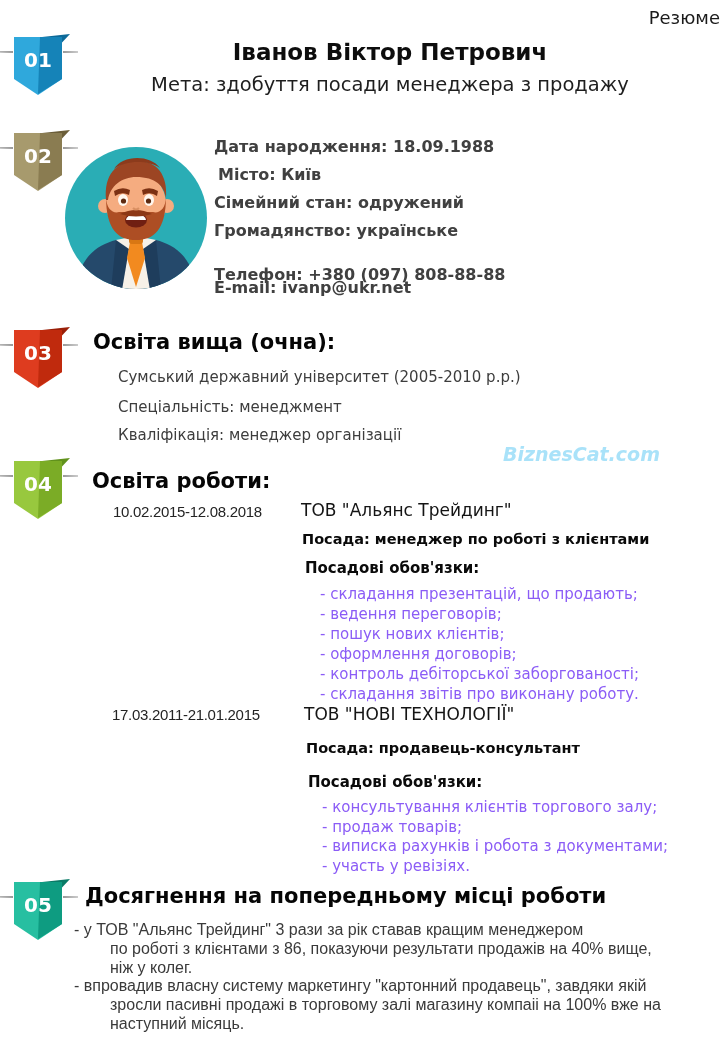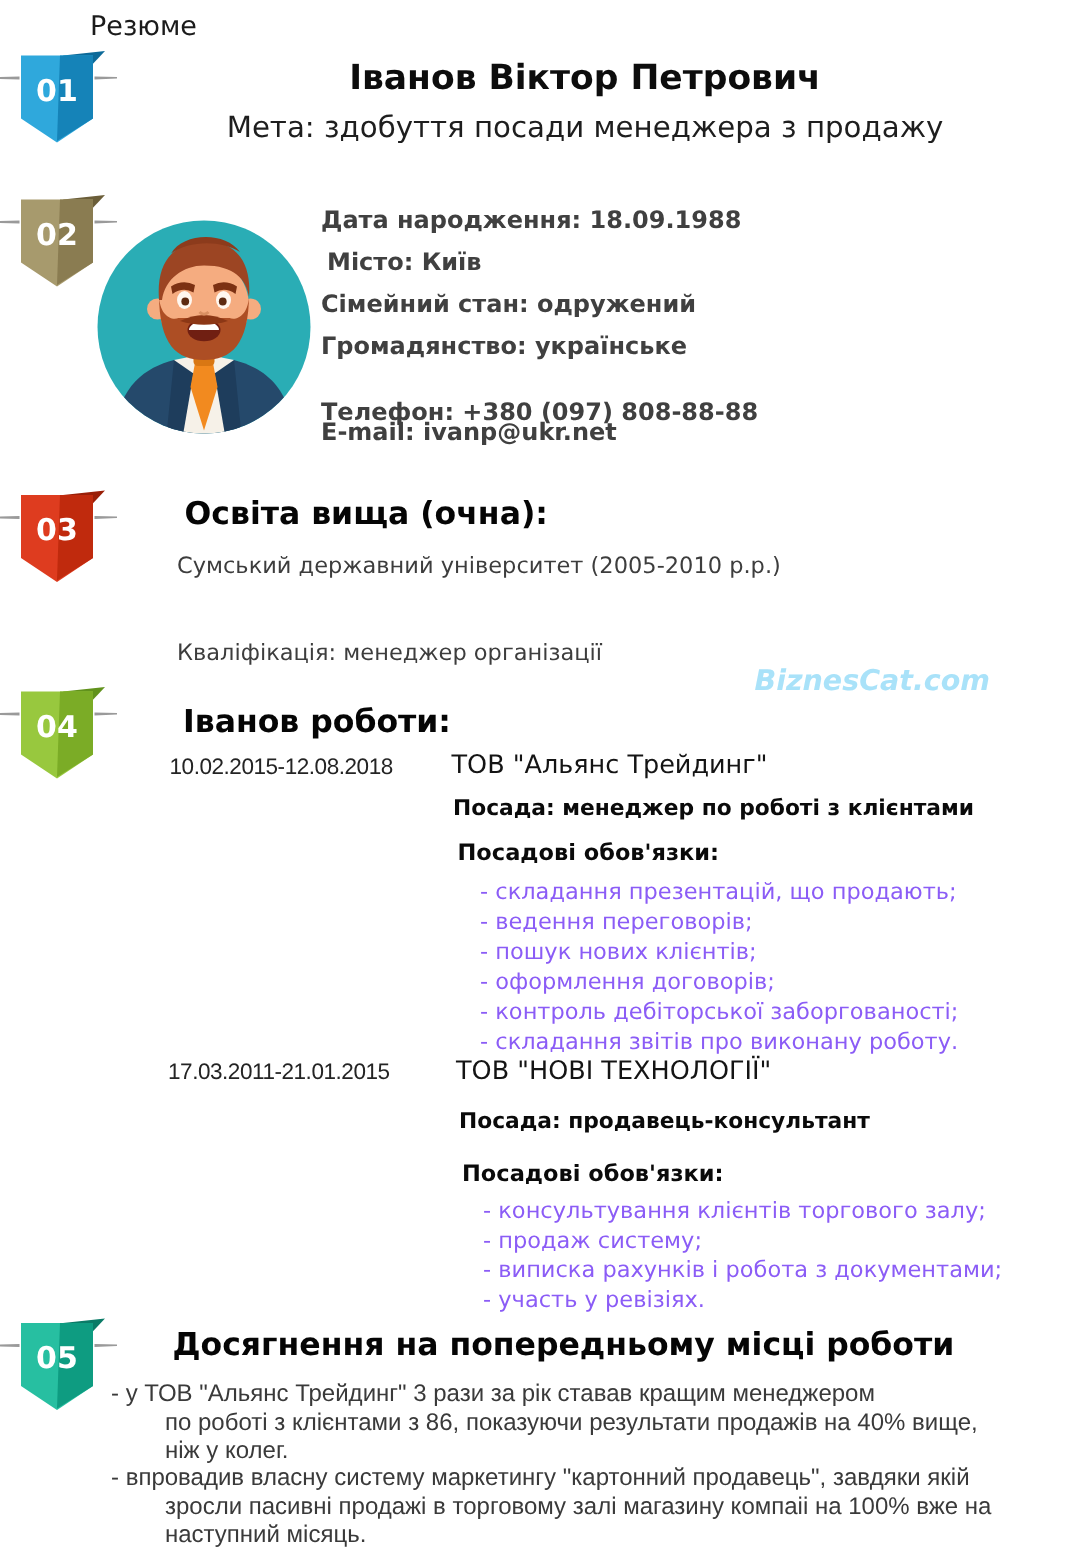--- a/index.html
+++ b/index.html
@@ -1,26 +1,26 @@
 <!DOCTYPE html>
 <html><head>
 <meta charset="utf-8">
 <style>
   html,body{margin:0;padding:0;background:#ffffff;}
   .page{position:relative;width:720px;height:1043px;background:#ffffff;overflow:hidden;
         font-family:"DejaVu Sans",sans-serif;color:#1a1a1a;}
   .abs{position:absolute;}
-  .doc-title{left:60px;right:0;top:7px;text-align:left;font-size:18px;color:#1b1b1b;}
+  .doc-title{left:60px;right:0;top:7px;text-align:right;font-size:18px;color:#1b1b1b;}
   .person-name{left:60px;right:0;top:39px;text-align:center;font-size:23px;font-weight:bold;color:#0d0d0d;}
   .objective{left:60px;right:0;top:73px;text-align:center;font-size:19.5px;color:#1e1e1e;}
   .badge{left:0;}
   .badge text{font-family:"DejaVu Sans",sans-serif;}
   .avatar-wrap{left:64px;top:146px;width:144px;height:144px;}
   .pi{left:214px;font-size:16px;font-weight:bold;color:#404040;white-space:nowrap;}
-  .sec-heading{font-weight:bold;color:#050505;font-size:21px;white-space:nowrap;margin-left:30px;}
+  .sec-heading{font-weight:bold;color:#050505;font-size:21px;white-space:nowrap;}
   .body-line{font-size:15px;color:#3d3d3d;white-space:nowrap;}
   .watermark{left:503px;top:443px;font-size:19px;font-weight:bold;font-style:italic;
              color:#A9E2F9;white-space:nowrap;}
   .job-period{font-family:"Liberation Sans",sans-serif;font-size:15px;font-weight:normal;
               letter-spacing:-0.3px;color:#242424;white-space:nowrap;}
   .job-company{font-size:17px;color:#141414;white-space:nowrap;}
   .job-bold{font-size:14.5px;font-weight:bold;color:#0a0a0a;white-space:nowrap;}
   .duties{line-height:20px;}
   .duties div{font-size:15px;color:#8b5cf6;white-space:nowrap;}
   .ach{left:74px;top:921px;line-height:18.8px;font-family:"Liberation Sans",sans-serif;}
@@ -99,55 +99,56 @@
     <polygon points="0,18.3 13,18 13,20 0,19.6" fill="#9a9a9a"></polygon>
     <polygon points="63,18 78,18.4 78,19.4 63,20" fill="#9a9a9a"></polygon>
     <polygon points="42,4 70,1 54,18" fill="#9A1F08"></polygon>
     <polygon points="14,4 62,4 62,46 38,62 14,46" fill="#DE3C1F"></polygon>
     <polygon points="40,4 62,4 62,46 38,61" fill="#C02A0D"></polygon>
     <text x="38" y="34" text-anchor="middle" font-size="20" font-weight="bold" fill="#ffffff">03</text>
   </svg>
 
   <div class="abs sec-heading" style="left:93px;top:330px;">Освіта вища (очна):</div>
   <div class="abs body-line" style="left:118px;top:368px;">Сумський державний університет (2005-2010 р.р.)</div>
+  <div class="abs body-line" style="left:118px;top:398px;">Спеціальність: менеджмент</div>
   <div class="abs body-line" style="left:118px;top:426px;">Кваліфікація: менеджер організації</div>
 
   <div class="abs watermark">BiznesCat.com</div>
 
   <svg class="abs badge" style="top:457px;" width="80" height="70" viewBox="0 0 80 70">
     <polygon points="0,18.3 13,18 13,20 0,19.6" fill="#9a9a9a"></polygon>
     <polygon points="63,18 78,18.4 78,19.4 63,20" fill="#9a9a9a"></polygon>
     <polygon points="42,4 70,1 54,18" fill="#61921C"></polygon>
     <polygon points="14,4 62,4 62,46 38,62 14,46" fill="#98C83E"></polygon>
     <polygon points="40,4 62,4 62,46 38,61" fill="#7BAC26"></polygon>
     <text x="38" y="34" text-anchor="middle" font-size="20" font-weight="bold" fill="#ffffff">04</text>
   </svg>
 
-  <div class="abs sec-heading" style="left:92px;top:469px;">Іванов роботи:</div>
+  <div class="abs sec-heading" style="left:92px;top:469px;">Освіта роботи:</div>
 
   <div class="abs job-period" style="left:113px;top:503px;">10.02.2015-12.08.2018</div>
   <div class="abs job-company" style="left:301px;top:500px;">ТОВ "Альянс Трейдинг"</div>
   <div class="abs job-bold" style="left:302px;top:531px;">Посада: менеджер по роботі з клієнтами</div>
   <div class="abs job-bold" style="left:305px;top:559px;font-size:15px;">Посадові обов'язки:</div>
   <div class="abs duties" style="left:320px;top:584px;">
     <div>- складання презентацій, що продають;</div>
     <div>- ведення переговорів;</div>
     <div>- пошук нових клієнтів;</div>
     <div>- оформлення договорів;</div>
     <div>- контроль дебіторської заборгованості;</div>
     <div>- складання звітів про виконану роботу.</div>
   </div>
 
   <div class="abs job-period" style="left:112px;top:706px;">17.03.2011-21.01.2015</div>
   <div class="abs job-company" style="left:304px;top:704px;">ТОВ "НОВІ ТЕХНОЛОГІЇ"</div>
   <div class="abs job-bold" style="left:306px;top:740px;">Посада: продавець-консультант</div>
   <div class="abs job-bold" style="left:308px;top:773px;font-size:15px;">Посадові обов'язки:</div>
   <div class="abs duties" style="left:322px;top:798px;line-height:19.5px;">
     <div>- консультування клієнтів торгового залу;</div>
-    <div>- продаж систему;</div>
+    <div>- продаж товарів;</div>
     <div>- виписка рахунків і робота з документами;</div>
     <div>- участь у ревізіях.</div>
   </div>
 
   <svg class="abs badge" style="top:878px;" width="80" height="70" viewBox="0 0 80 70">
     <polygon points="0,18.3 13,18 13,20 0,19.6" fill="#9a9a9a"></polygon>
     <polygon points="63,18 78,18.4 78,19.4 63,20" fill="#9a9a9a"></polygon>
     <polygon points="42,4 70,1 54,18" fill="#0A7B67"></polygon>
     <polygon points="14,4 62,4 62,46 38,62 14,46" fill="#27BFA1"></polygon>
     <polygon points="40,4 62,4 62,46 38,61" fill="#0E9C81"></polygon>

